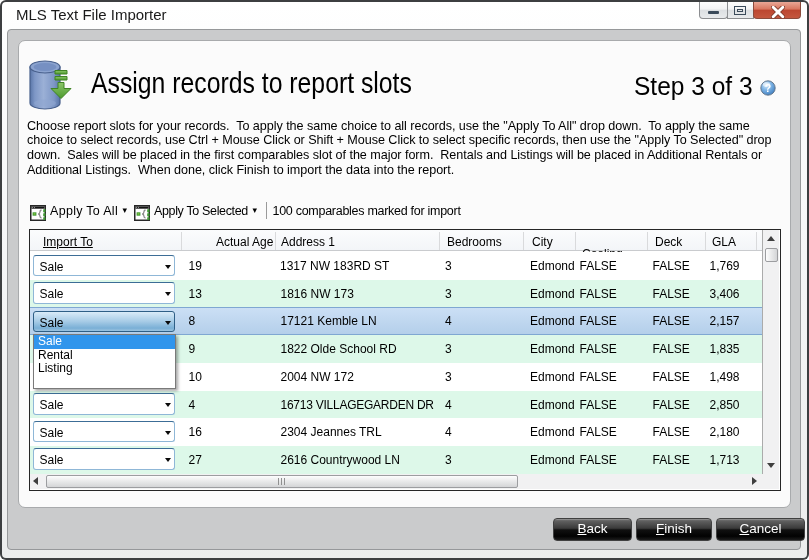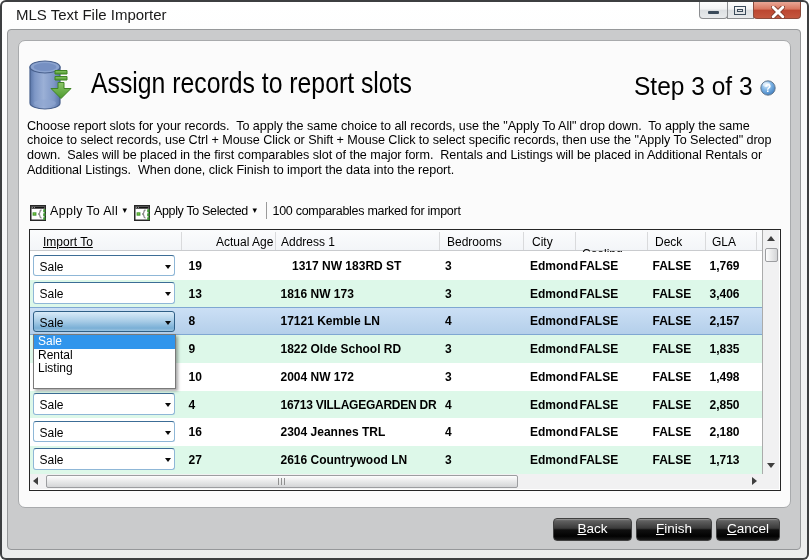--- a/index.html
+++ b/index.html
@@ -2,21 +2,21 @@
 <html><head>
 <meta charset="utf-8">
 <style>
   html,body{margin:0;padding:0;}
   body{width:809px;height:560px;position:relative;overflow:hidden;
        font-family:"Liberation Sans", sans-serif;background:#fff;}
   .abs{position:absolute;}
   .hdr{color:#000;}
   .vsep{top:2px;width:1px;height:18px;background:#d9dadc;}
   .row{position:absolute;left:0;width:732px;height:27.7px;}
-  .row .c{position:absolute;top:7px;color:#000;font-weight:bold;}
+  .row .c{position:absolute;top:7px;color:#000;}
   .combo{position:absolute;left:2.5px;top:2.5px;width:142.5px;height:21.5px;background:#fff;
          border:1px solid #8fb7d7;border-top-color:#3c6d96;border-radius:3px;box-sizing:border-box;}
   .combo .t{position:absolute;left:6px;top:4px;font-size:12px;color:#000;}
   .combo .a{position:absolute;right:3.5px;top:9px;width:0;height:0;
             border-left:3.8px solid transparent;border-right:3.8px solid transparent;border-top:4.4px solid #0a0a0a;}
   .fbtn{top:518px;height:23px;border-radius:4px;box-sizing:border-box;
         background:linear-gradient(180deg,#9b9b9b 0%,#616161 8%,#3a3a3a 44%,#101010 52%,#020202 82%,#1c1c1c 100%);
         border:1px solid #404040;color:#fff;font-size:13.5px;text-align:center;line-height:19.5px;}
 </style>
 </head>
@@ -152,21 +152,21 @@
     <div class="abs vsep" style="left:726px;"></div>
   </div>
 
   <div id="rows">
     <div class="row" style="top:22px;background:#fff;">
       <div class="combo">
           <span class="t">Sale</span>
           <span class="a"></span>
         </div>
       <div class="c" style="left:158.5px;">19</div>
-        <div class="c" style="left:262px;text-align:right;">1317 NW 183RD ST</div>
+        <div class="c" style="left:250px;text-align:right;">1317 NW 183RD ST</div>
       <div class="c" style="left:415px;">3</div>
         <div class="c" style="left:500px;">Edmond</div>
       <div class="c" style="left:549.5px;">FALSE</div>
         <div class="c" style="left:622.5px;">FALSE</div>
       <div class="c" style="left:679.5px;">1,769</div>
     </div>
     <div class="row" style="top:49.7px;background:#ddf8e9;">
       <div class="combo">
           <span class="t">Sale</span>
           <span class="a"></span>
@@ -269,14 +269,14 @@
 
 <div class="abs" style="left:33px;top:334px;width:143px;height:55px;background:#fff;border:1px solid #7a7a7a;box-shadow:2px 2px 3px rgba(0,0,0,0.35);box-sizing:border-box;font-size:12px;z-index:50;">
   <div class="abs" style="left:0;top:0;width:141px;height:13.5px;background:#3095ec;color:#fff;padding-left:4px;box-sizing:border-box;line-height:13.5px;">Sale</div>
   <div class="abs" style="left:0;top:27px;width:141px;height:13.5px;color:#000;padding-left:4px;box-sizing:border-box;line-height:13.5px;">Listing</div>
   <div class="abs" style="left:0;top:13.5px;width:141px;height:13.5px;color:#000;padding-left:4px;box-sizing:border-box;line-height:13.5px;">Rental</div>
 </div>
 
 <div id="buttons">
   <div class="abs fbtn" style="left:553px;width:79px;"><u>B</u>ack</div>
   <div class="abs fbtn" style="left:636px;width:76px;"><u>F</u>inish</div>
-  <div class="abs fbtn" style="left:716px;width:64px;"><u>C</u>ancel</div>
+  <div class="abs fbtn" style="left:716px;width:89px;"><u>C</u>ancel</div>
 </div>
 
 </body></html>

